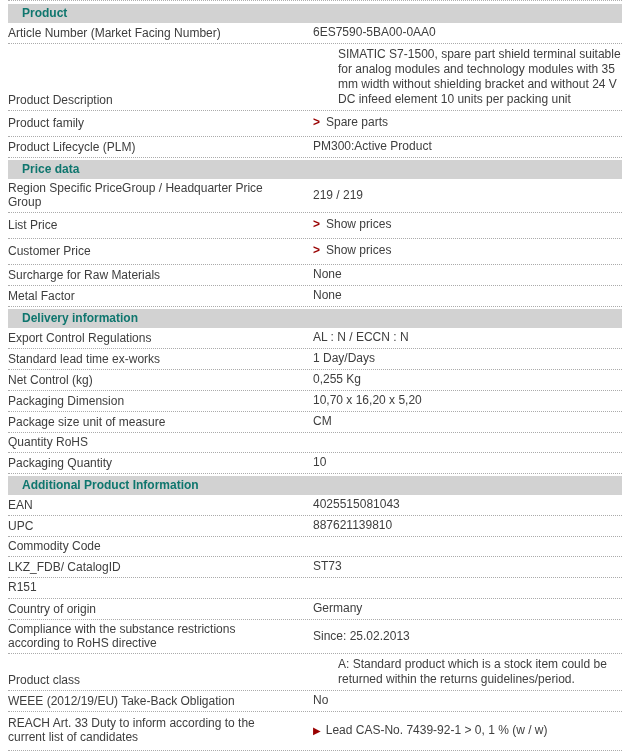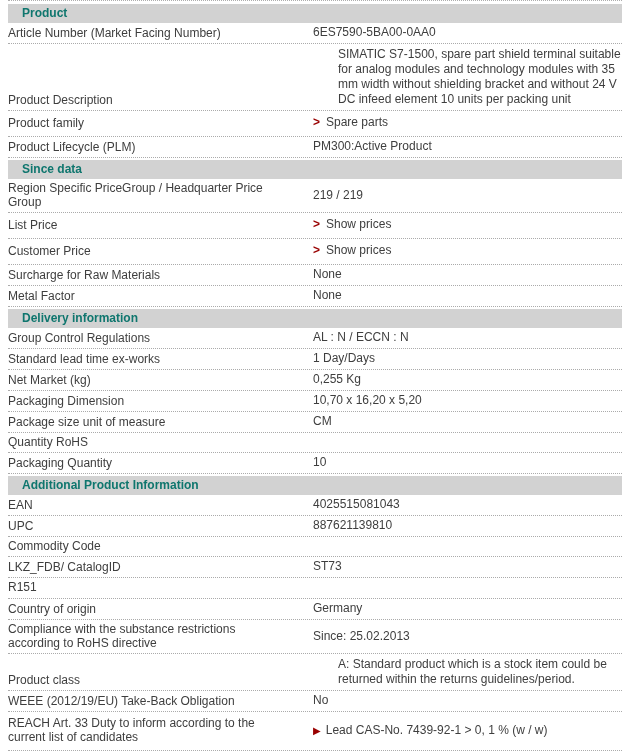--- a/index.html
+++ b/index.html
@@ -77,21 +77,21 @@
         <div class="value">SIMATIC S7-1500, spare part shield terminal suitable for analog modules and technology modules with 35 mm width without shielding bracket and without 24 V DC infeed element 10 units per packing unit</div>
       </div>
       <div class="row linkrow">
         <div class="label">Product family</div>
         <div class="value link"><span class="icon chevron-right">&gt;</span><span>Spare parts</span></div>
       </div>
       <div class="row">
         <div class="label">Product Lifecycle (PLM)</div>
         <div class="value">PM300:Active Product</div>
       </div>
-      <div class="section-header">Since data</div>
+      <div class="section-header">Price data</div>
       <div class="row">
         <div class="label">Region Specific PriceGroup / Headquarter Price Group</div>
         <div class="value">219 / 219</div>
       </div>
       <div class="row linkrow">
         <div class="label">List Price</div>
         <div class="value link"><span class="icon chevron-right">&gt;</span><span>Show prices</span></div>
       </div>
       <div class="row linkrow">
         <div class="label">Customer Price</div>
@@ -100,29 +100,29 @@
       <div class="row">
         <div class="label">Surcharge for Raw Materials</div>
         <div class="value">None</div>
       </div>
       <div class="row">
         <div class="label">Metal Factor</div>
         <div class="value">None</div>
       </div>
       <div class="section-header">Delivery information</div>
       <div class="row">
-        <div class="label">Group Control Regulations</div>
+        <div class="label">Export Control Regulations</div>
         <div class="value">AL : N / ECCN : N</div>
       </div>
       <div class="row">
         <div class="label">Standard lead time ex-works</div>
         <div class="value">1 Day/Days</div>
       </div>
       <div class="row">
-        <div class="label">Net Market (kg)</div>
+        <div class="label">Net Control (kg)</div>
         <div class="value">0,255 Kg</div>
       </div>
       <div class="row">
         <div class="label">Packaging Dimension</div>
         <div class="value">10,70 x 16,20 x 5,20</div>
       </div>
       <div class="row">
         <div class="label">Package size unit of measure</div>
         <div class="value">CM</div>
       </div>

